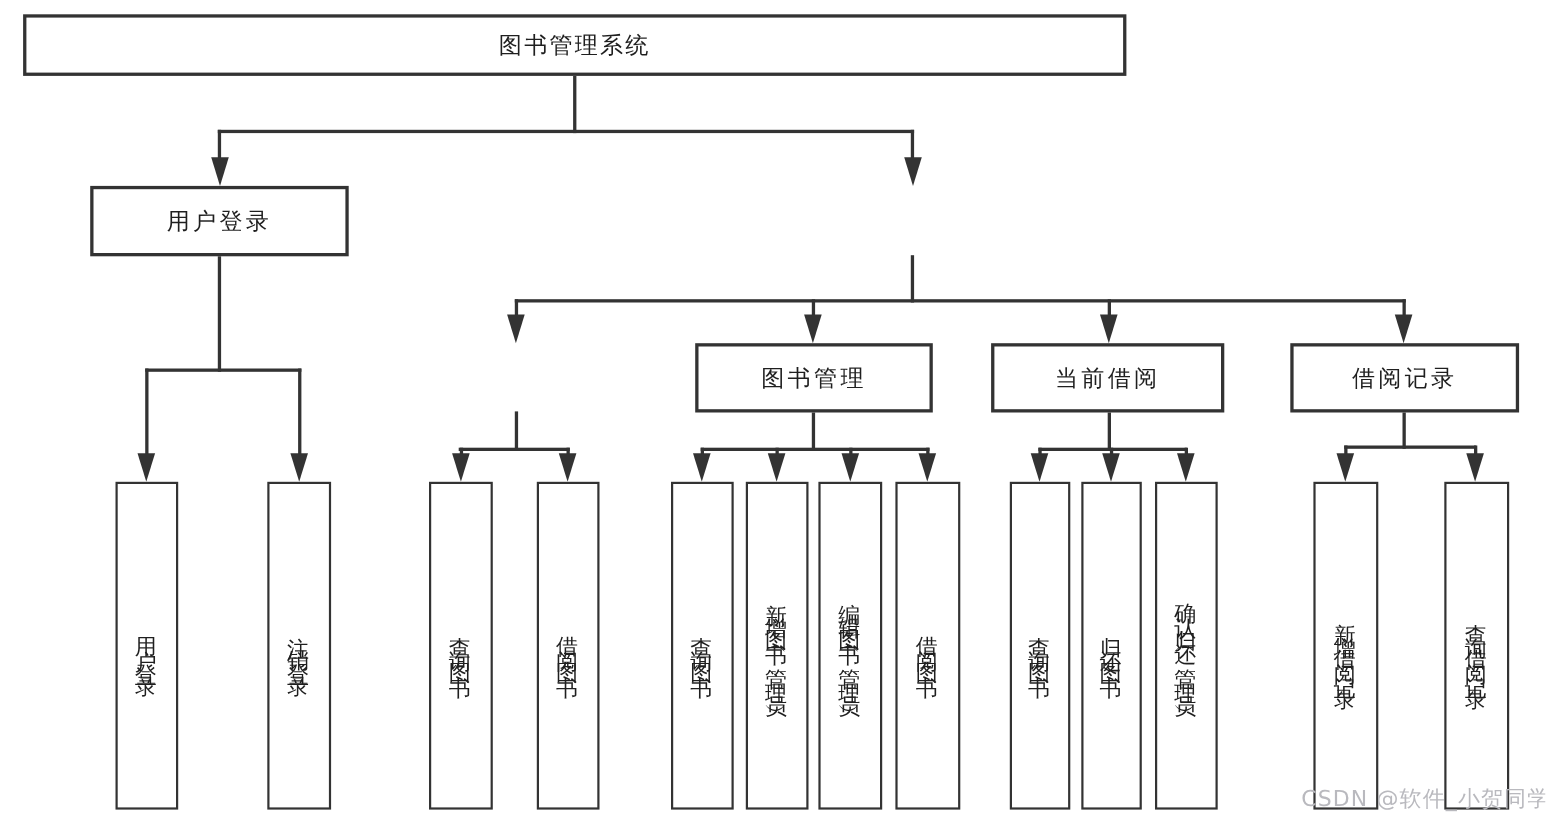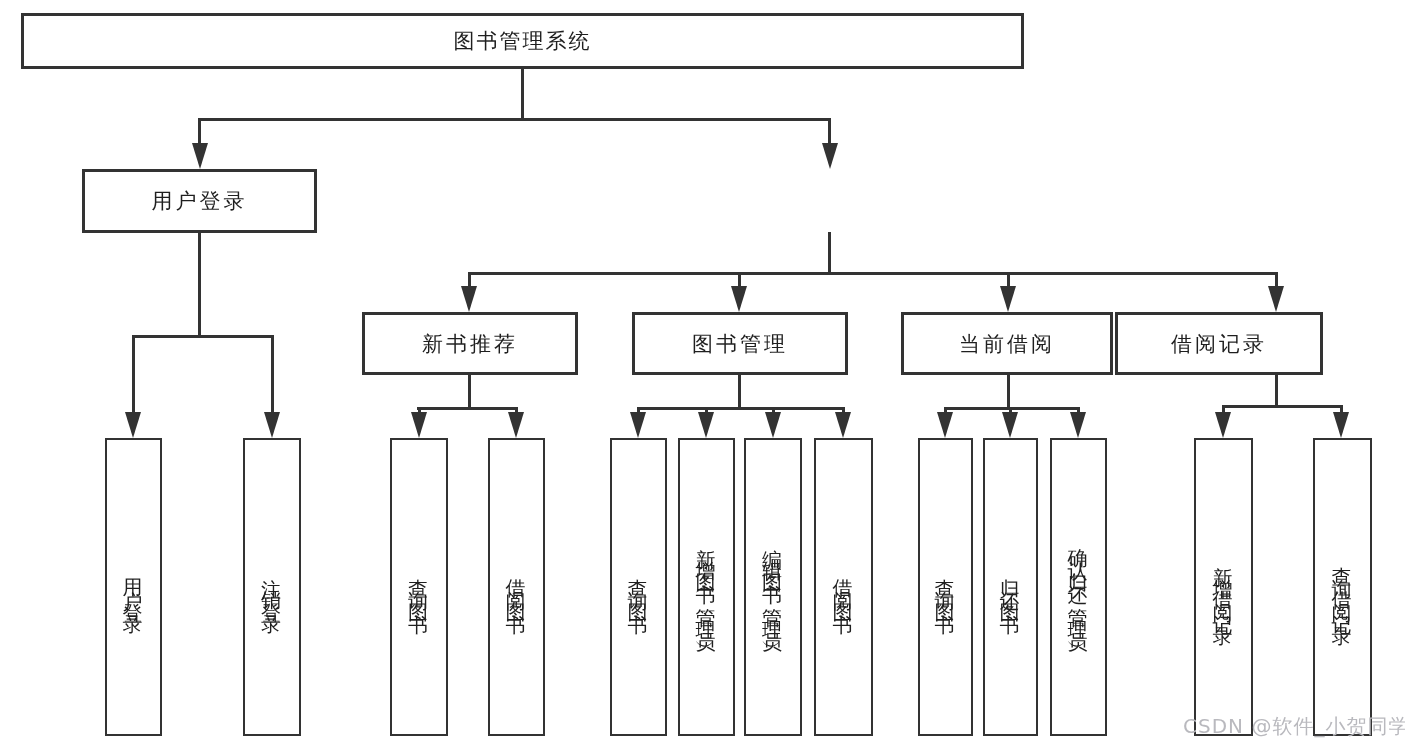--- a/index.html
+++ b/index.html
@@ -122,30 +122,27 @@
   <div class="arrow" style="left:1333px;top:412px;"></div>
 
   <div class="node big root" style="left:21px;top:13px;width:1003px;height:56px;font-family:Liberation Mono, monospace;">
     <span>图书管理系统</span>
   </div>
 
   <div class="node big" style="left:82px;top:169px;width:235px;height:64px;">
     <span>用户登录</span>
   </div>
 
-  <div class="node big" style="left:362px;top:312px;width:216px;height:63px;">
-    <span>新书推荐</span>
-  </div>
   <div class="node big" style="left:632px;top:312px;width:216px;height:63px;">
     <span>图书管理</span>
   </div>
   <div class="node big" style="left:901px;top:312px;width:212px;height:63px;align-items:center;">
     <span>当前借阅</span>
   </div>
-  <div class="node big" style="left:1115px;top:312px;width:208px;height:63px;">
+  <div class="node big" style="left:1173px;top:312px;width:208px;height:63px;">
     <span>借阅记录</span>
   </div>
 
   <div class="leaf" style="left:105px;top:438px;width:57px;height:298px;">
     <span>用户登录</span>
   </div>
   <div class="leaf" style="left:243px;top:438px;width:58px;height:298px;">
     <span>注销登录</span>
   </div>
   <div class="leaf" style="left:390px;top:438px;width:58px;height:298px;">

